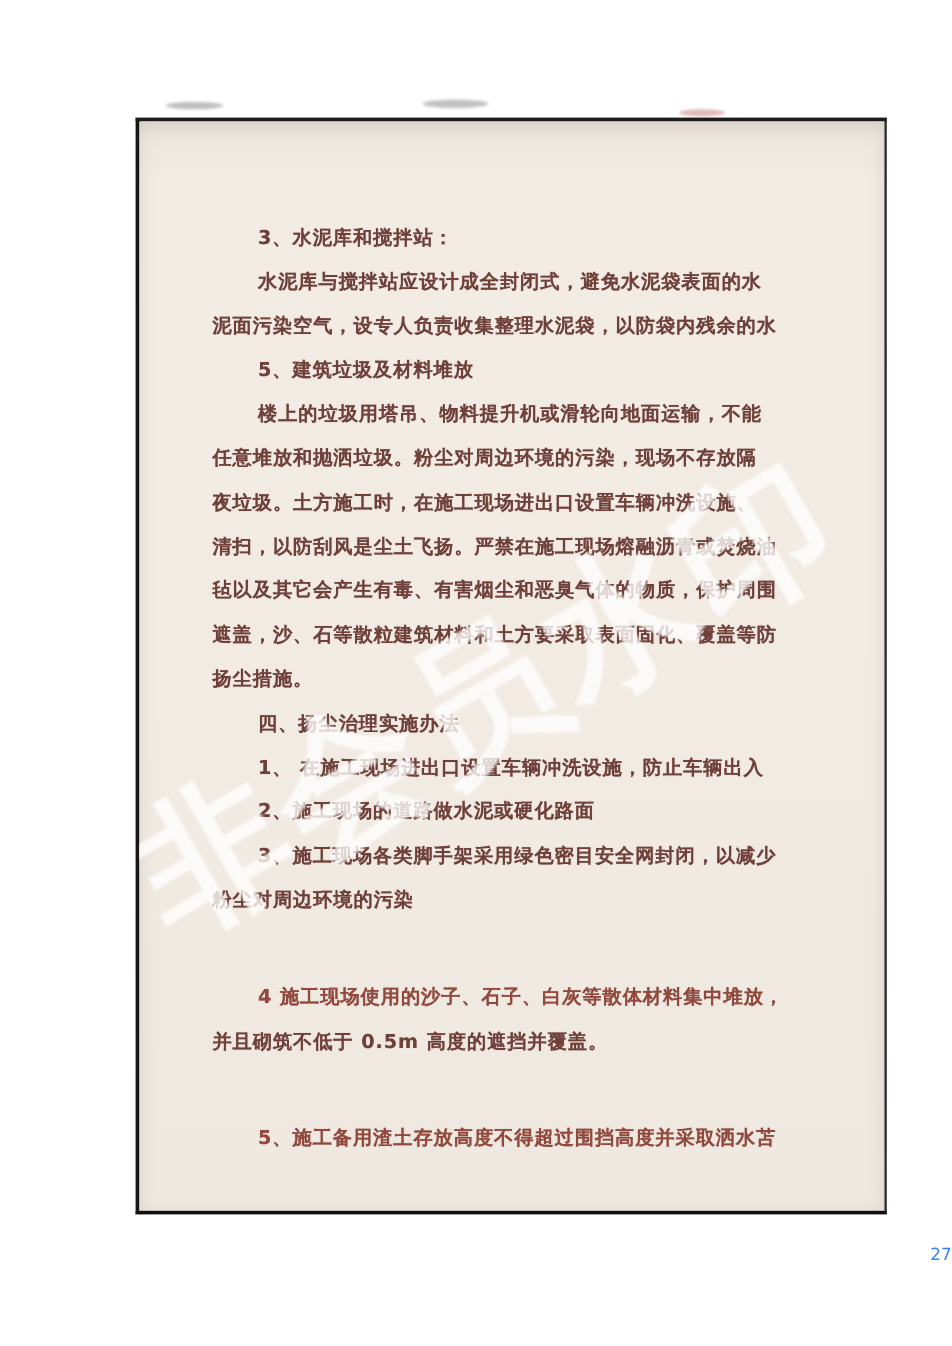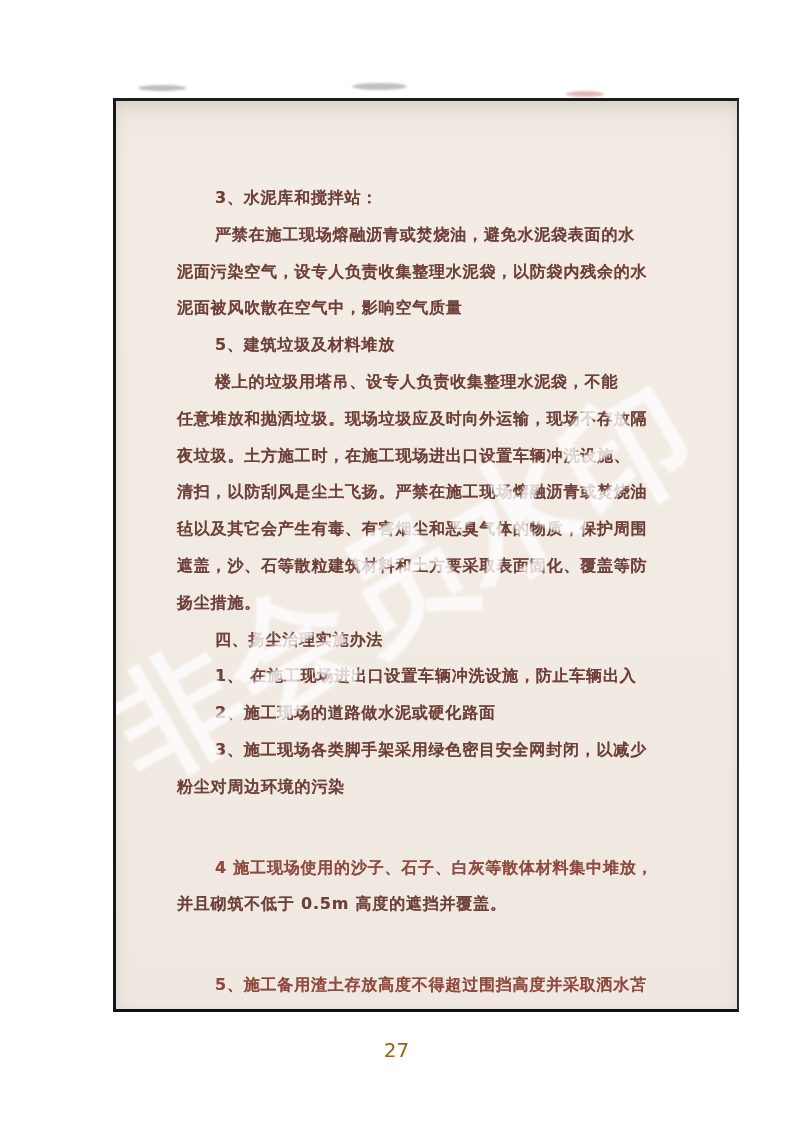--- a/index.html
+++ b/index.html
@@ -73,48 +73,47 @@
   .sm-gray2{left:352px;top:83px;width:55px;height:7px;background:rgba(108,108,114,0.42);}
   .sm-pink1{left:566px;top:91px;width:38px;height:6px;background:rgba(196,118,112,0.5);}
   .sm-pink2{left:133px;top:124px;width:9px;height:9px;background:rgba(205,120,110,0.5);}
   .sm-yel1{left:120px;top:278px;width:8px;height:38px;background:rgba(238,228,120,0.62);}
   .sm-yel2{left:650px;top:246px;width:10px;height:44px;background:rgba(243,233,130,0.65);}
   .sm-yel3{left:211px;top:310px;width:11px;height:13px;background:rgba(238,226,128,0.5);}
   
   .page-number{
     position:absolute;
     left:0;right:0;top:1038px;
-    text-align:center;
-    font-size:20px;
-    color:#a16207;
+    text-align:right;
+    font-size:14px;
+    color:#3b82f6;
   }
 </style>
 </head>
 <body>
 
 <div class="viewer">
 
   <span class="smudge sm-gray1"></span>
   <span class="smudge sm-gray2"></span>
   <span class="smudge sm-pink1"></span>
   <span class="smudge sm-pink2"></span>
   <span class="smudge sm-yel1"></span>
   <span class="smudge sm-yel2"></span>
   <span class="smudge sm-yel3"></span>
 
   <div class="scan-page">
     <div class="watermark">非会员水印</div>
     <div class="text-block">
         <div class="line indent">3、水泥库和搅拌站：</div>
-        <div class="line indent">严禁在施工现场熔融沥青或焚烧油，避免水泥袋表面的水</div>
+        <div class="line indent">水泥库与搅拌站应设计成全封闭式，避免水泥袋表面的水</div>
         <div class="line">泥面污染空气，设专人负责收集整理水泥袋，以防袋内残余的水</div>
-        <div class="line">泥面被风吹散在空气中，影响空气质量</div>
         <div class="line indent">5、建筑垃圾及材料堆放</div>
-        <div class="line indent">楼上的垃圾用塔吊、设专人负责收集整理水泥袋，不能</div>
-        <div class="line">任意堆放和抛洒垃圾。现场垃圾应及时向外运输，现场不存放隔</div>
+        <div class="line indent">楼上的垃圾用塔吊、物料提升机或滑轮向地面运输，不能</div>
+        <div class="line">任意堆放和抛洒垃圾。粉尘对周边环境的污染，现场不存放隔</div>
         <div class="line">夜垃圾。土方施工时，在施工现场进出口设置车辆冲洗设施、</div>
         <div class="line">清扫，以防刮风是尘土飞扬。严禁在施工现场熔融沥青或焚烧油</div>
         <div class="line">毡以及其它会产生有毒、有害烟尘和恶臭气体的物质，保护周围</div>
         <div class="line">遮盖，沙、石等散粒建筑材料和土方要采取表面固化、覆盖等防</div>
         <div class="line">扬尘措施。</div>
         <div class="line indent">四、扬尘治理实施办法</div>
         <div class="line indent">1、 在施工现场进出口设置车辆冲洗设施，防止车辆出入</div>
         <div class="line indent">2、施工现场的道路做水泥或硬化路面</div>
         <div class="line indent">3、施工现场各类脚手架采用绿色密目安全网封闭，以减少</div>
         <div class="line">粉尘对周边环境的污染</div>

